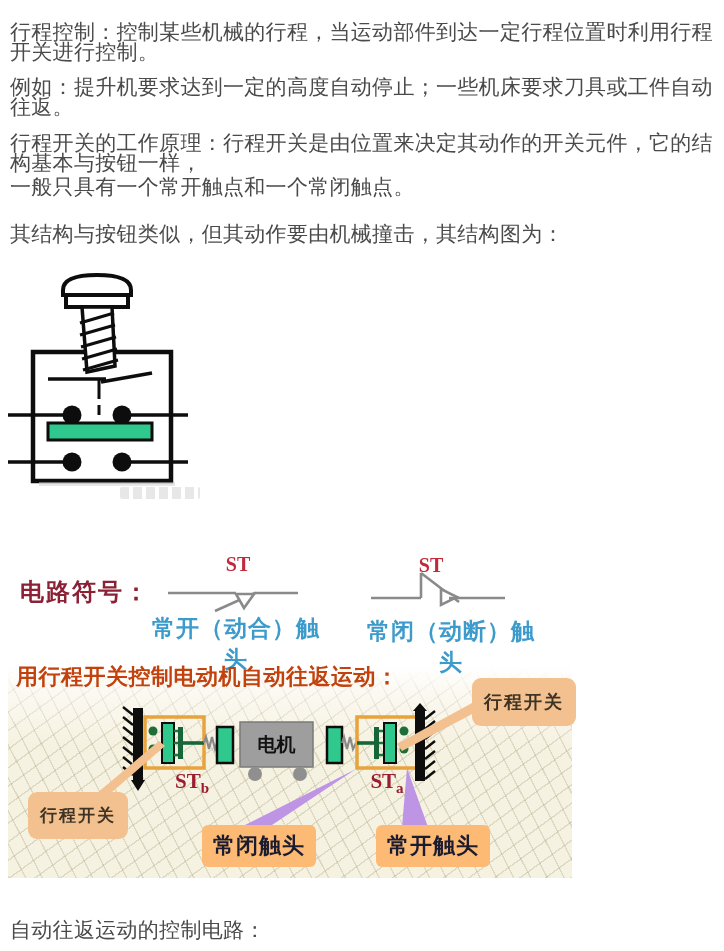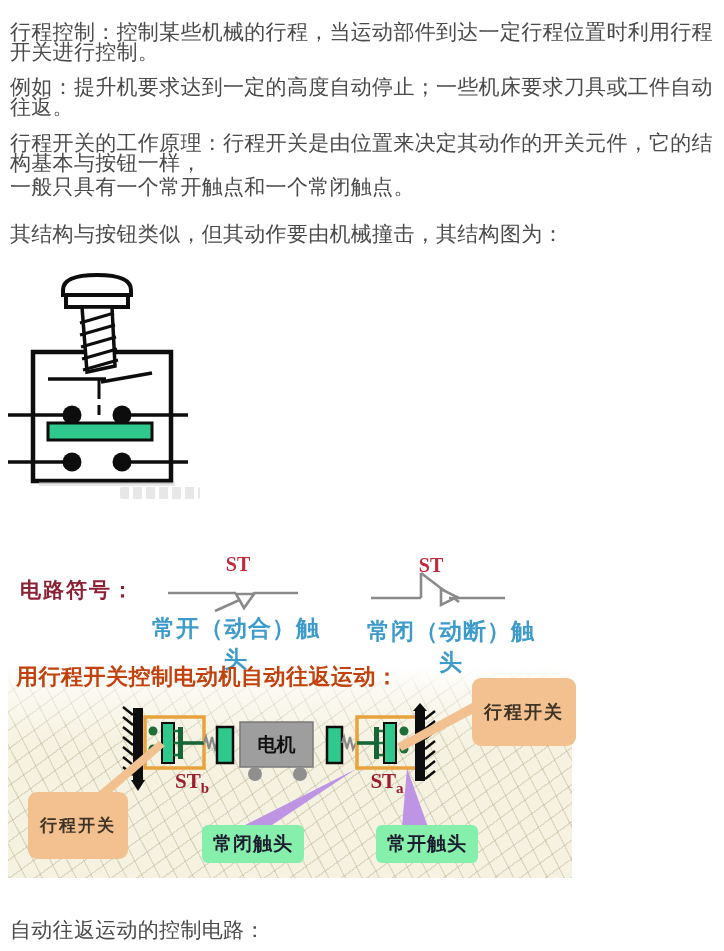--- a/index.html
+++ b/index.html
@@ -22,21 +22,21 @@
     background-image:
       repeating-linear-gradient(63deg, rgba(160,155,115,.28) 0 1.4px, transparent 1.4px 15px),
       repeating-linear-gradient(-36deg, rgba(160,155,115,.28) 0 1.4px, transparent 1.4px 15px);
   }
   .grid-fade{
     position:absolute;left:0;right:0;top:122px;height:90px;
     background:linear-gradient(180deg,#fff 0,rgba(255,255,255,.55) 25px,rgba(255,255,255,0) 80px);
   }
   .sym-heading{
     position:absolute;left:12px;top:31px;
-    font-family:"Liberation Serif",serif;font-weight:bold;font-size:21px;
+    font-family:"Liberation Serif",serif;font-weight:bold;font-size:24px;
     color:#8c2136;letter-spacing:2px;
   }
   .st-tag{
     position:absolute;width:50px;text-align:center;
     font-family:"Liberation Serif",serif;font-weight:bold;font-size:20px;color:#c22a3c;
   }
   .sym-svg{position:absolute;}
   .sym-caption{
     position:absolute;width:190px;text-align:center;
     font-family:"Liberation Serif",serif;font-weight:bold;font-size:23px;
@@ -51,22 +51,22 @@
   .sw-label{
     position:absolute;top:224px;width:54px;text-align:center;
     font-family:"Liberation Serif",serif;font-weight:bold;font-size:21px;color:#9b1b30;
   }
   .sw-label sub{font-size:15px;}
   .tails-svg{position:absolute;left:0;top:0;pointer-events:none;}
   .callout{
     position:absolute;font-family:"Liberation Serif",serif;font-weight:bold;
     border-radius:9px;white-space:nowrap;
   }
-  .callout.orange{background:#f3c18f;color:#3f3326;font-size:18px;padding:22px 12px;letter-spacing:2px;}
-  .callout.purple{background:#86efac;color:#1c1c30;font-size:19px;padding:6px 11px;border-radius:6px;letter-spacing:1px;}
+  .callout.orange{background:#f3c18f;color:#3f3326;font-size:18px;padding:12px 12px;letter-spacing:2px;}
+  .callout.purple{background:#fdba74;color:#1c1c30;font-size:22px;padding:6px 11px;border-radius:6px;letter-spacing:1px;}
   .watermark{position:absolute;left:120px;top:487px;width:80px;height:12px;opacity:.14;
     background:repeating-linear-gradient(90deg,#555 0 9px,transparent 9px 13px);border-radius:2px;}
 </style>
 </head>
 <body>
 
 <div class="doc-line" style="top:22px">行程控制：控制某些机械的行程，当运动部件到达一定行程位置时利用行程开关进行控制。</div>
 <div class="doc-line" style="top:77px">例如：提升机要求达到一定的高度自动停止；一些机床要求刀具或工件自动往返。</div>
 <div class="doc-line" style="top:133px">行程开关的工作原理：行程开关是由位置来决定其动作的开关元件，它的结构基本与按钮一样，</div>
 <div class="doc-line" style="top:177px">一般只具有一个常开触点和一个常闭触点。</div>

